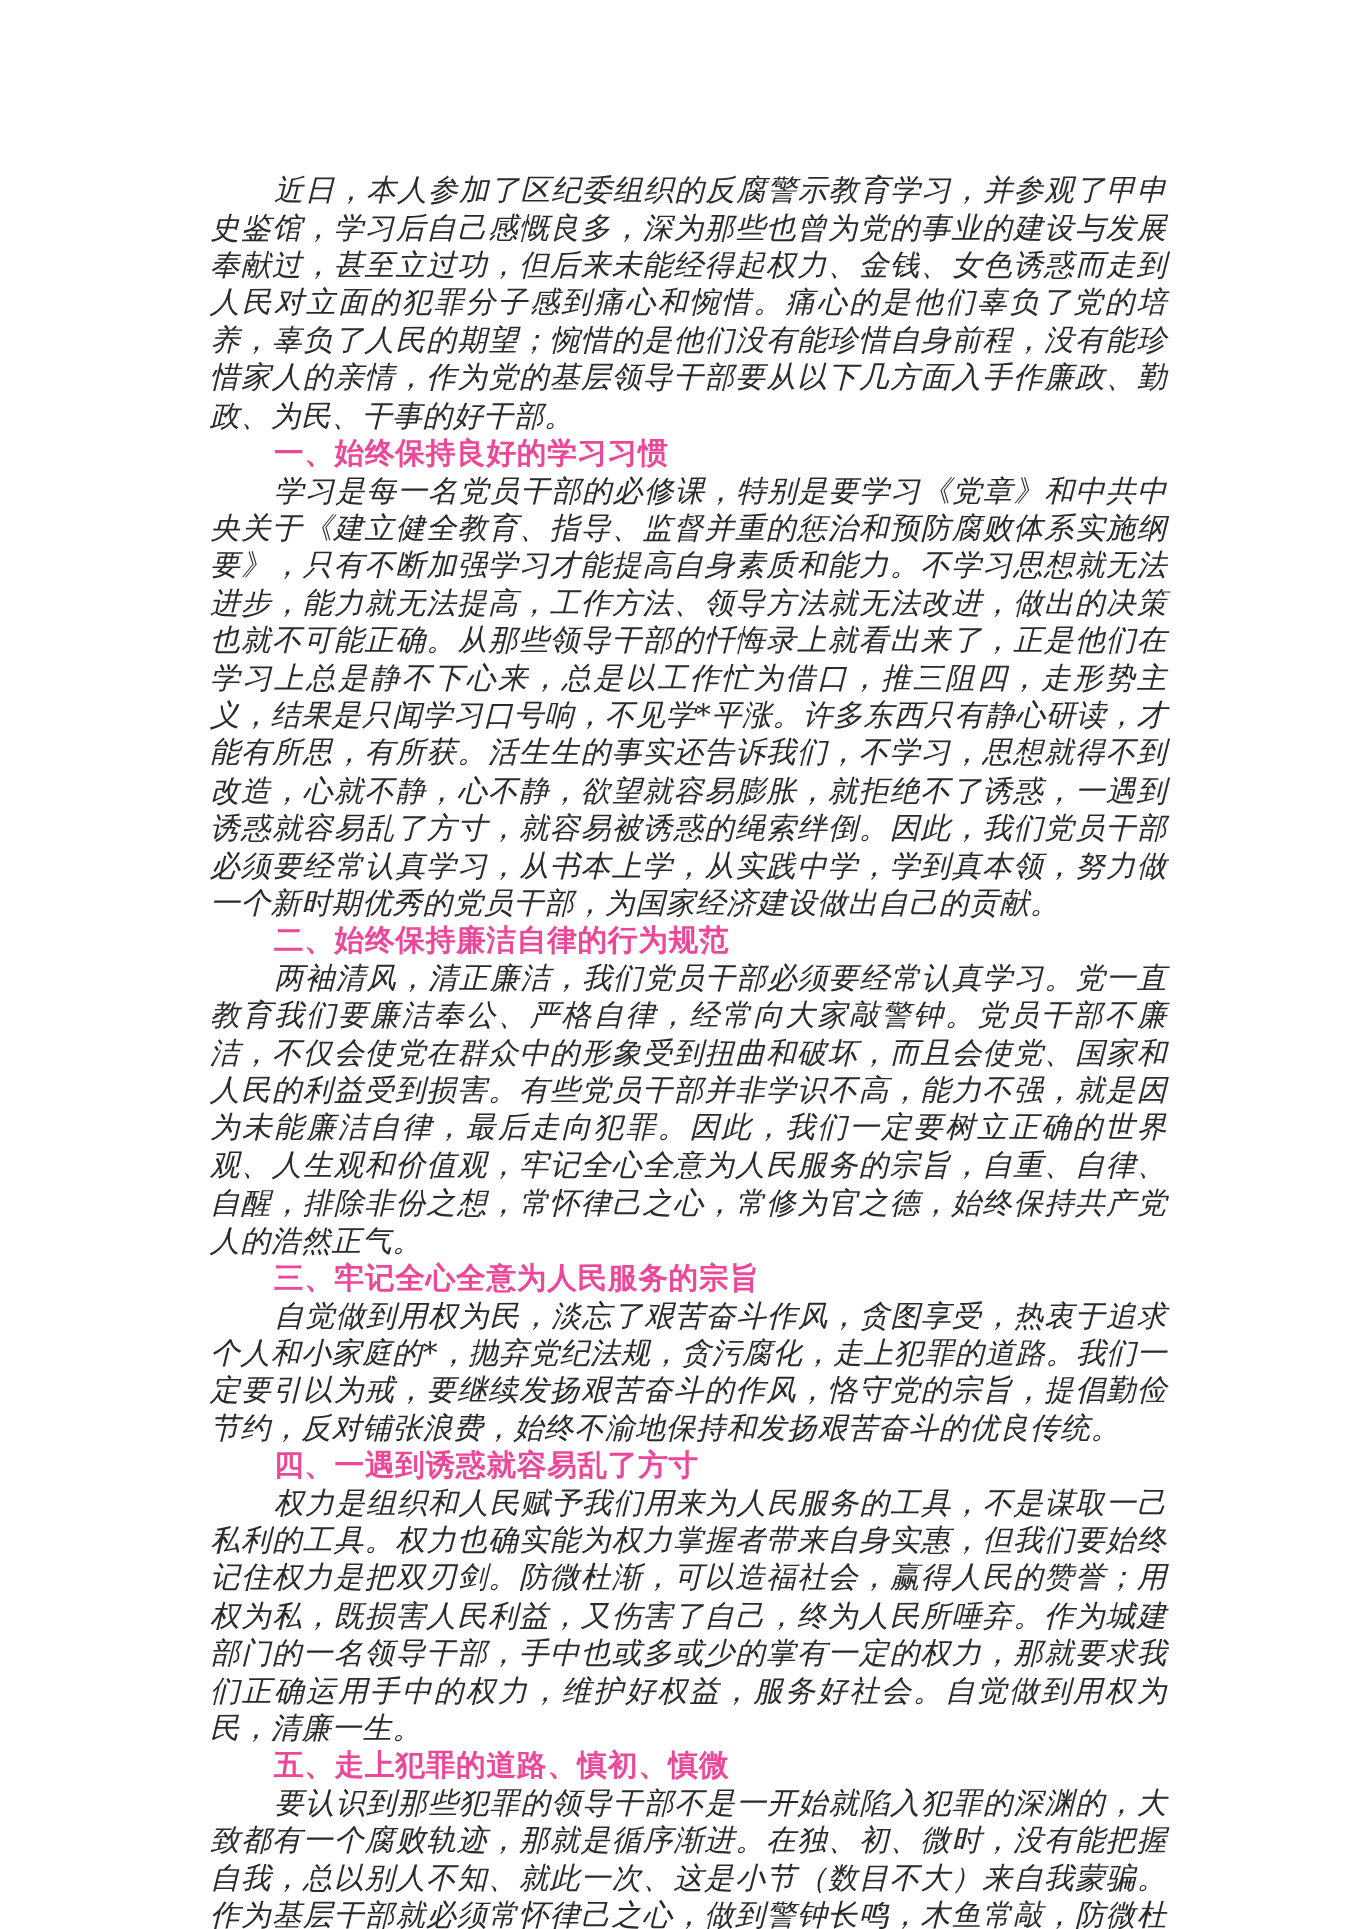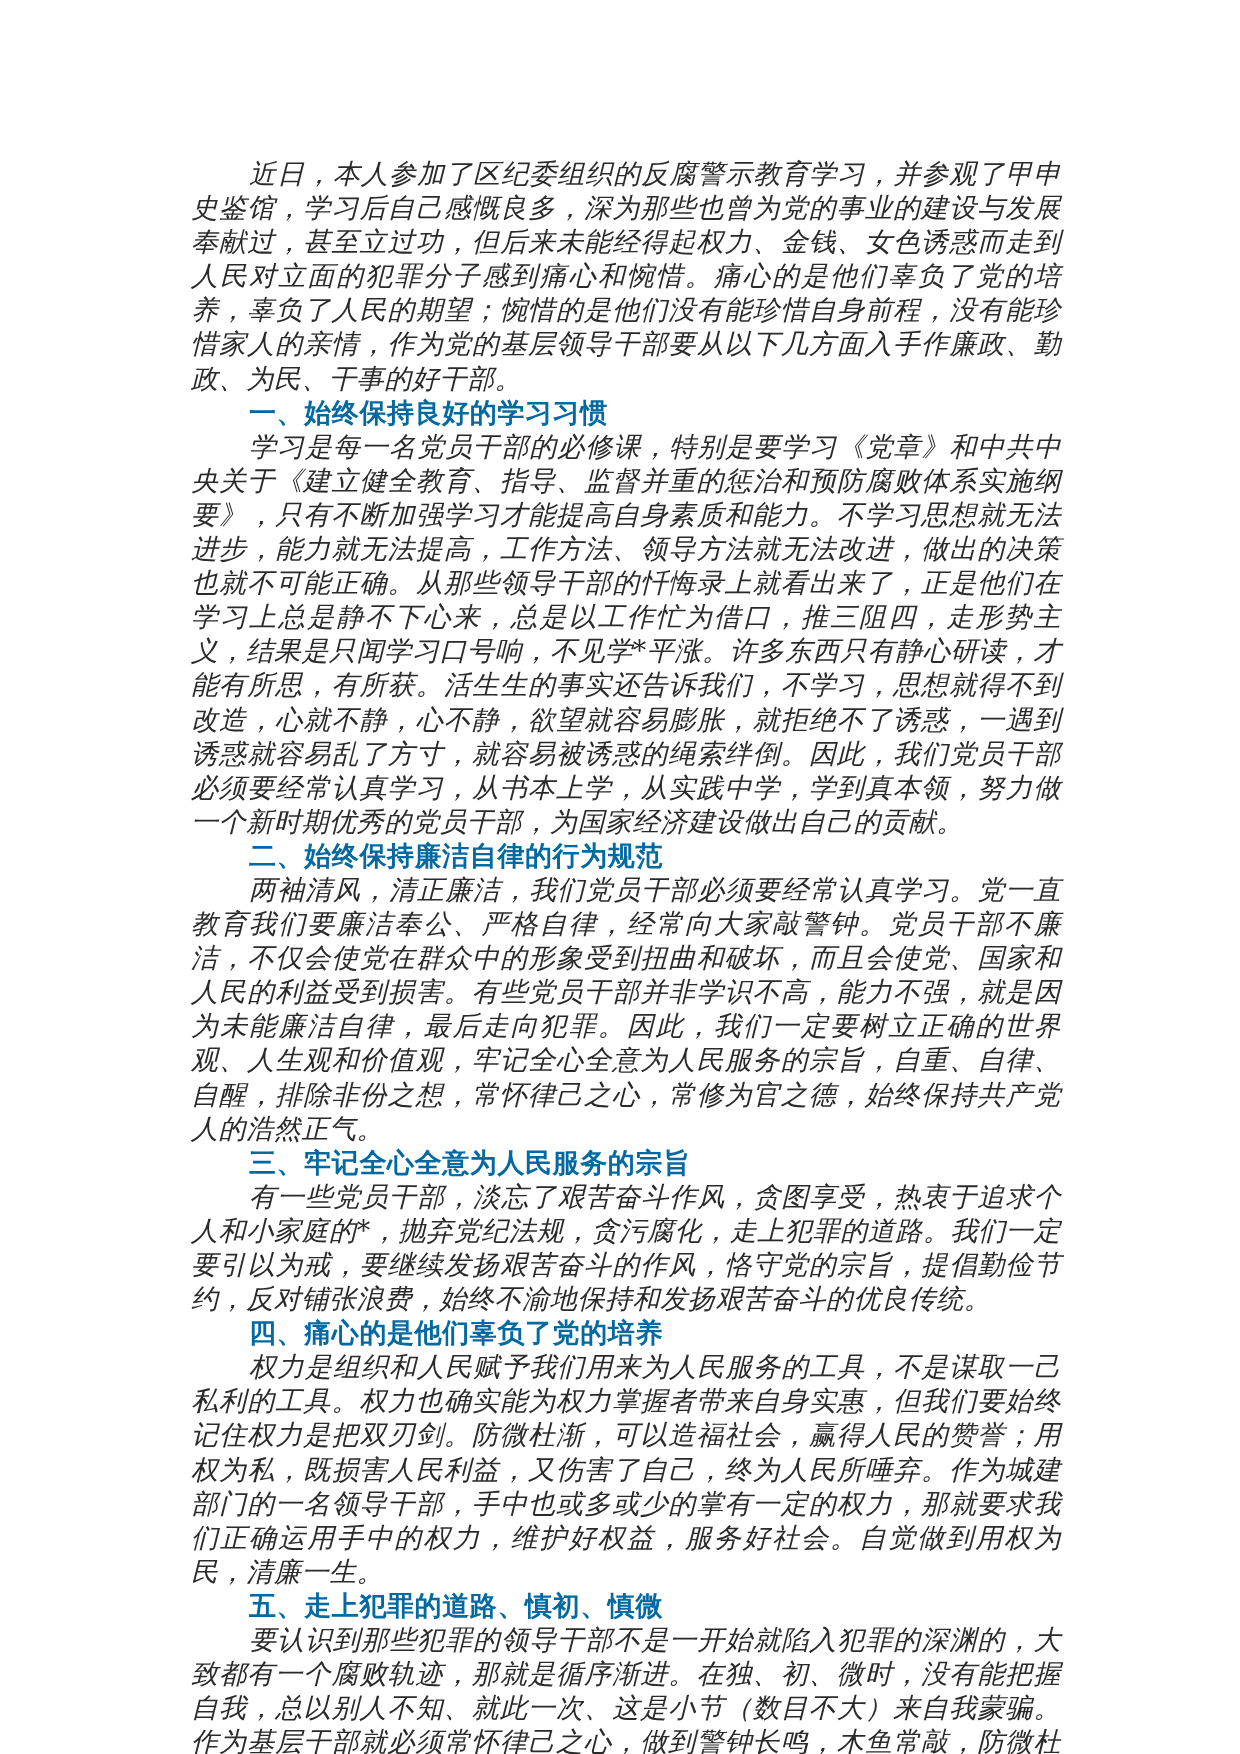--- a/index.html
+++ b/index.html
@@ -31,36 +31,36 @@
       letter-spacing: 0.6px;
       word-break: break-all;
       font-style: italic;
     }
     .heading {
       margin: 0;
       text-indent: 58px;
       font-family: "DejaVu Sans", "Liberation Sans", sans-serif;
       font-weight: bold;
       letter-spacing: 0.6px;
-      color: #0369a1;
+      color: #ec4899;
     }
   </style>
 </head>
 <body>
 
 <div class="page">
   <p class="para">近日，本人参加了区纪委组织的反腐警示教育学习，并参观了甲申史鉴馆，学习后自己感慨良多，深为那些也曾为党的事业的建设与发展奉献过，甚至立过功，但后来未能经得起权力、金钱、女色诱惑而走到人民对立面的犯罪分子感到痛心和惋惜。痛心的是他们辜负了党的培养，辜负了人民的期望；惋惜的是他们没有能珍惜自身前程，没有能珍惜家人的亲情，作为党的基层领导干部要从以下几方面入手作廉政、勤政、为民、干事的好干部。</p>
 
   <p class="heading">一、始终保持良好的学习习惯</p>
   <p class="para">学习是每一名党员干部的必修课，特别是要学习《党章》和中共中央关于《建立健全教育、指导、监督并重的惩治和预防腐败体系实施纲要》，只有不断加强学习才能提高自身素质和能力。不学习思想就无法进步，能力就无法提高，工作方法、领导方法就无法改进，做出的决策也就不可能正确。从那些领导干部的忏悔录上就看出来了，正是他们在学习上总是静不下心来，总是以工作忙为借口，推三阻四，走形势主义，结果是只闻学习口号响，不见学*平涨。许多东西只有静心研读，才能有所思，有所获。活生生的事实还告诉我们，不学习，思想就得不到改造，心就不静，心不静，欲望就容易膨胀，就拒绝不了诱惑，一遇到诱惑就容易乱了方寸，就容易被诱惑的绳索绊倒。因此，我们党员干部必须要经常认真学习，从书本上学，从实践中学，学到真本领，努力做一个新时期优秀的党员干部，为国家经济建设做出自己的贡献。</p>
 
   <p class="heading">二、始终保持廉洁自律的行为规范</p>
   <p class="para">两袖清风，清正廉洁，我们党员干部必须要经常认真学习。党一直教育我们要廉洁奉公、严格自律，经常向大家敲警钟。党员干部不廉洁，不仅会使党在群众中的形象受到扭曲和破坏，而且会使党、国家和人民的利益受到损害。有些党员干部并非学识不高，能力不强，就是因为未能廉洁自律，最后走向犯罪。因此，我们一定要树立正确的世界观、人生观和价值观，牢记全心全意为人民服务的宗旨，自重、自律、自醒，排除非份之想，常怀律己之心，常修为官之德，始终保持共产党人的浩然正气。</p>
 
   <p class="heading">三、牢记全心全意为人民服务的宗旨</p>
-  <p class="para">有一些党员干部，淡忘了艰苦奋斗作风，贪图享受，热衷于追求个人和小家庭的*，抛弃党纪法规，贪污腐化，走上犯罪的道路。我们一定要引以为戒，要继续发扬艰苦奋斗的作风，恪守党的宗旨，提倡勤俭节约，反对铺张浪费，始终不渝地保持和发扬艰苦奋斗的优良传统。</p>
+  <p class="para">自觉做到用权为民，淡忘了艰苦奋斗作风，贪图享受，热衷于追求个人和小家庭的*，抛弃党纪法规，贪污腐化，走上犯罪的道路。我们一定要引以为戒，要继续发扬艰苦奋斗的作风，恪守党的宗旨，提倡勤俭节约，反对铺张浪费，始终不渝地保持和发扬艰苦奋斗的优良传统。</p>
 
-  <p class="heading">四、痛心的是他们辜负了党的培养</p>
+  <p class="heading">四、一遇到诱惑就容易乱了方寸</p>
   <p class="para">权力是组织和人民赋予我们用来为人民服务的工具，不是谋取一己私利的工具。权力也确实能为权力掌握者带来自身实惠，但我们要始终记住权力是把双刃剑。防微杜渐，可以造福社会，赢得人民的赞誉；用权为私，既损害人民利益，又伤害了自己，终为人民所唾弃。作为城建部门的一名领导干部，手中也或多或少的掌有一定的权力，那就要求我们正确运用手中的权力，维护好权益，服务好社会。自觉做到用权为民，清廉一生。</p>
 
   <p class="heading">五、走上犯罪的道路、慎初、慎微</p>
   <p class="para">要认识到那些犯罪的领导干部不是一开始就陷入犯罪的深渊的，大致都有一个腐败轨迹，那就是循序渐进。在独、初、微时，没有能把握自我，总以别人不知、就此一次、这是小节（数目不大）来自我蒙骗。作为基层干部就必须常怀律己之心，做到警钟长鸣，木鱼常敲，防微杜渐，过好节庆关、亲情关、</p>
 </div>
 
 </body></html>

